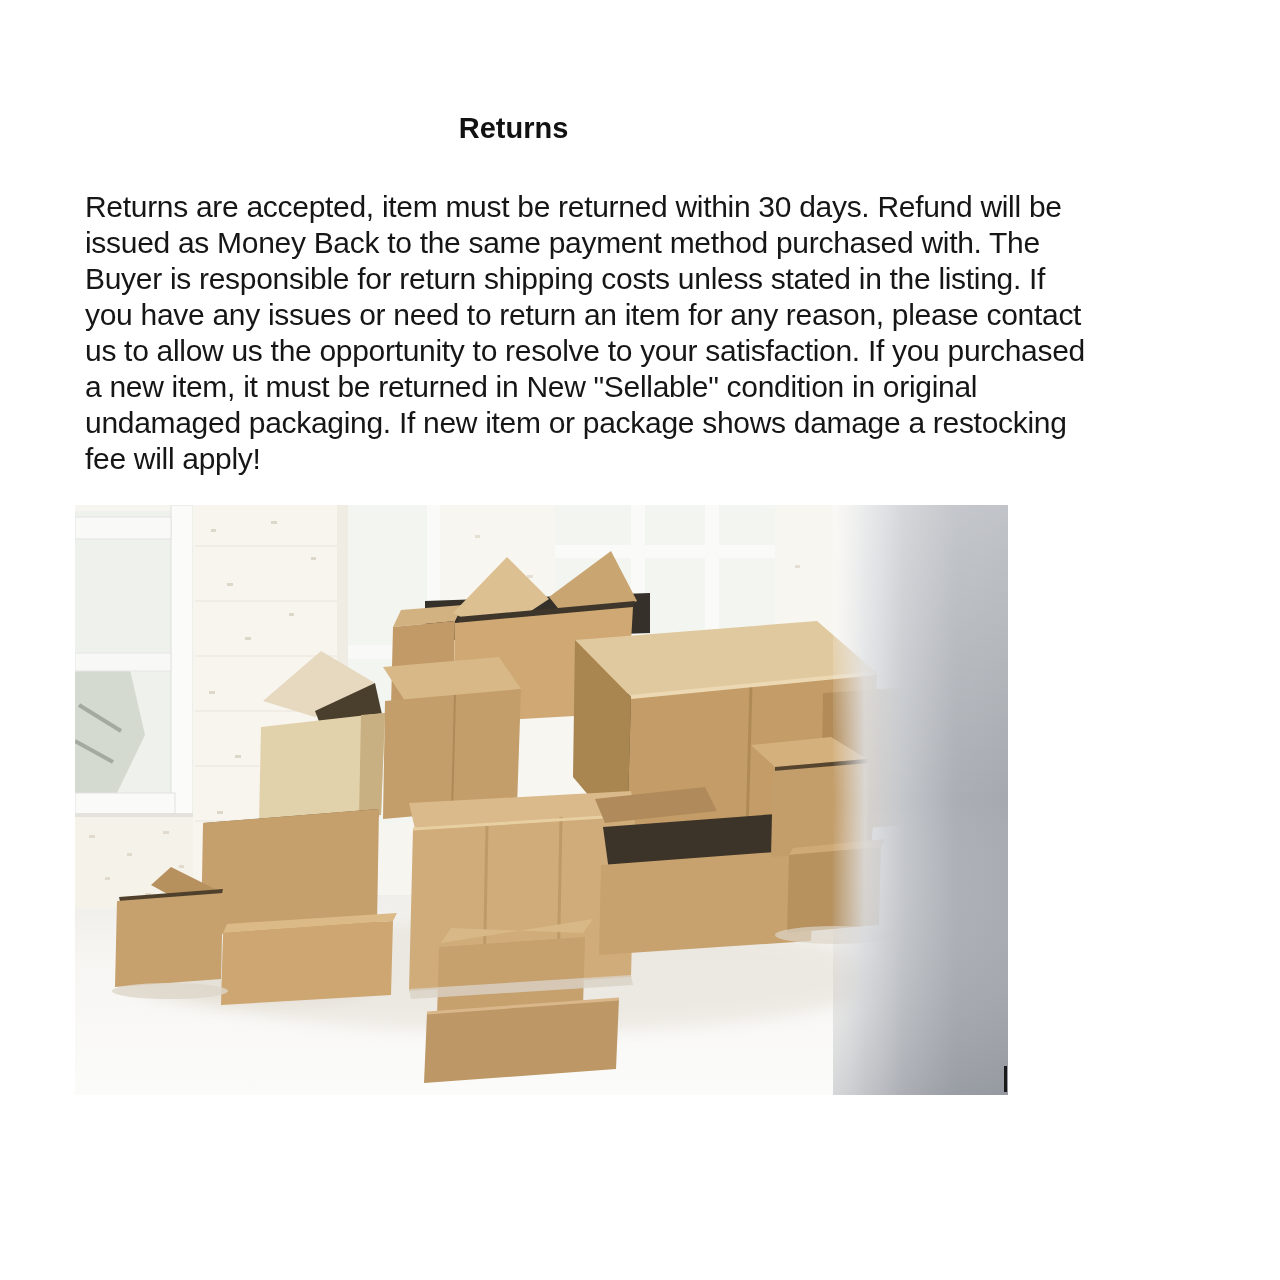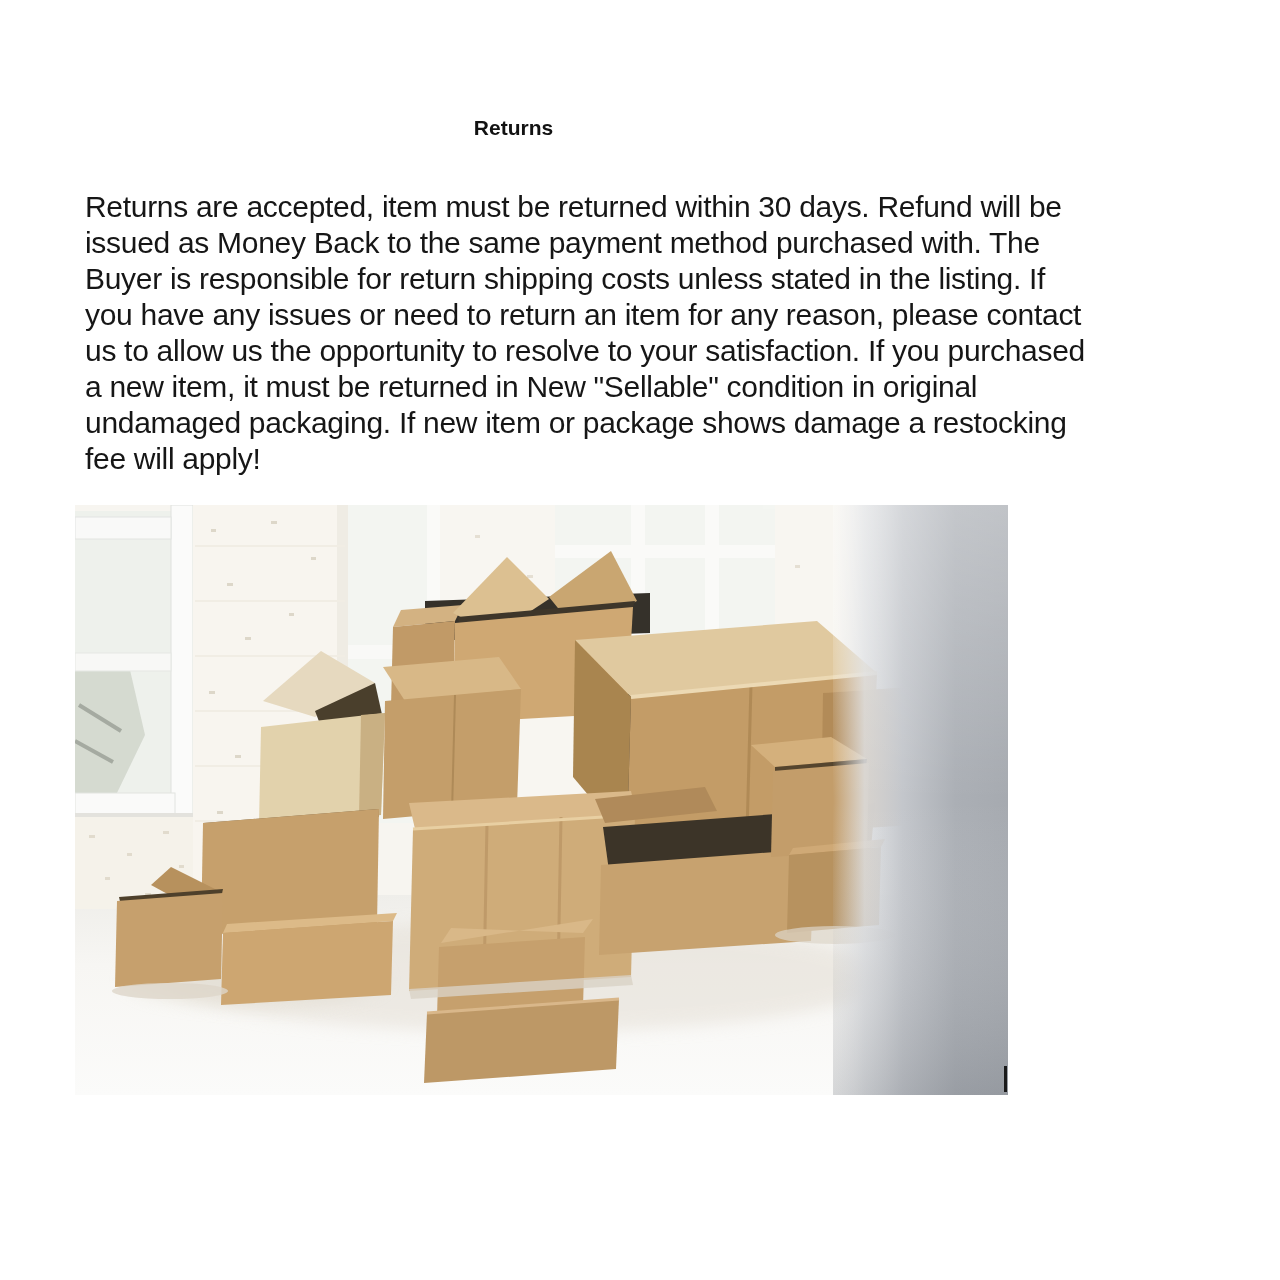--- a/index.html
+++ b/index.html
@@ -2,21 +2,21 @@
 <html><head>
 <meta charset="utf-8">
 <style>
   html,body { margin:0; padding:0; background:#ffffff; }
   .page {
     position:relative; width:1280px; height:1280px; background:#ffffff;
     font-family:"Liberation Sans", sans-serif; overflow:hidden;
   }
   .doc-title {
     position:absolute; top:110px; left:0; width:1027px;
-    text-align:center; font-size:21px; font-weight:bold;
+    text-align:center; font-size:29px; font-weight:bold;
     color:#121212; line-height:36px;
   }
   .doc-paragraph {
     position:absolute; top:189px; left:78px;
     font-size:30px; color:#161616; line-height:36px;
     white-space:pre; letter-spacing:-0.3px;margin-left:7px;
   }
   .photo {
     position:absolute; left:75px; top:505px; width:933px; height:590px;
   }

